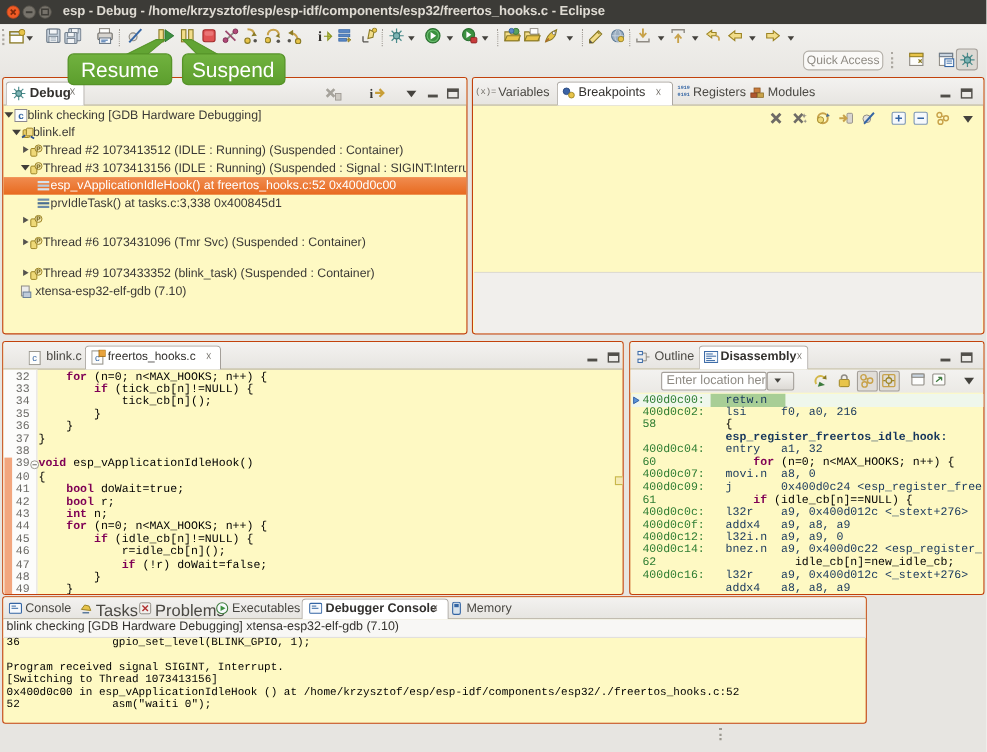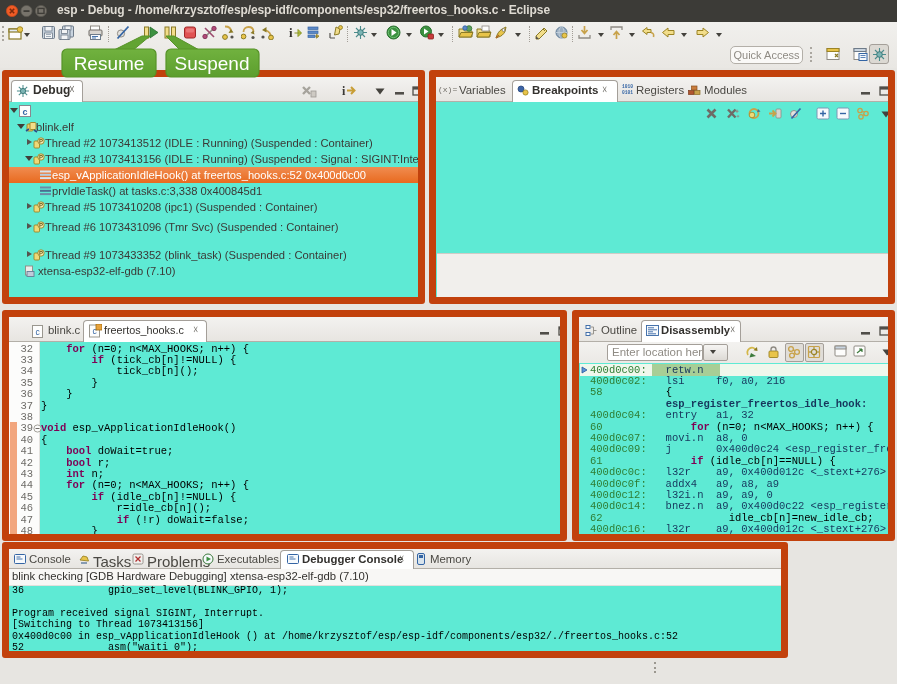--- a/index.html
+++ b/index.html
@@ -1,16 +1,16 @@
 <!DOCTYPE html>
 <html><head><meta charset="utf-8"><style>
 html,body{margin:0;padding:0}
 #root{position:relative;width:897px;height:684px;background:#E7E5E1;font-family:"Liberation Sans",sans-serif;overflow:hidden}
 .abs{position:absolute}
-.panel{position:absolute;background:#5eead4;border:7px solid #c2410c;border-radius:3px;overflow:hidden;box-sizing:border-box}
+.panel{position:absolute;background:#fef9c3;border:1px solid #c2410c;border-radius:3px;overflow:hidden;box-sizing:border-box}
 .phead{position:absolute;left:0;top:0;right:0;height:24px;background:linear-gradient(#F3F2F0,#E7E5E1);border-bottom:1px solid #B3AFA8}
 .tabsel{position:absolute;background:#fff;border:1px solid #A49F99;border-bottom:none;border-radius:4px 4px 0 0;box-sizing:border-box}
 .tabtxt{font-size:12px;color:#33312E;white-space:nowrap}
 .mono{font-family:"Liberation Mono",monospace;font-size:10.5px;line-height:11.4px;white-space:pre;margin:0}
 .kw{color:#7F0055;font-weight:bold}
 .gn{color:#2E7D32}
 .lb{color:#16365C;font-weight:bold}
 .bk{color:#000000}
 .sep{position:absolute;top:25px;width:0;height:15px;border-left:1px dotted #A29D96}
 .dd{position:absolute;width:0;height:0;border:3.5px solid transparent;border-top:4.5px solid #44423D;border-bottom:none}
@@ -237,20 +237,21 @@
         <rect x="1" y="1" width="9.5" height="2.6" fill="#504E49"></rect>
       </svg>
 
   <div id="tree" class="abs" style="left:0;top:26px;width:421px;height:176px">
     <div class="row" style="top:0">
       <div class="exp-o" style="left:1px;top:5px"></div>
       <svg class="abs" style="left:10px;top:2px" width="12" height="12" viewBox="0 0 12 12">
             <rect x="0.5" y="0.5" width="11" height="11" fill="#FDFDFC" stroke="#8A878F" stroke-width="1"></rect>
             <text x="6" y="9.5" text-anchor="middle" font-size="9" font-weight="bold" fill="#3465A4" font-family="Liberation Sans">c</text>
           </svg>
+      <span class="abs" style="left:22px;top:2px">blink checking [GDB Hardware Debugging]</span>
     </div>
     <div class="row" style="top:16px">
       <div class="exp-o" style="left:8px;top:5px"></div>
       <svg class="abs" style="left:16px;top:2px" width="13" height="12" viewBox="0 0 13 12">
             <rect x="2" y="3" width="6" height="7" rx="1" fill="#E9CD68" stroke="#9C8424" stroke-width="0.9"></rect>
             <rect x="5" y="1.5" width="6" height="7" rx="1" fill="#F2DD8A" stroke="#9C8424" stroke-width="0.9"></rect>
             <path d="M1 10l3-2M12 11L9 9" stroke="#2B4E8C" stroke-width="1.6"></path>
           </svg>
       <span class="abs" style="left:27px;top:2px">blink.elf</span>
     </div>
@@ -288,21 +289,20 @@
           </svg>
       <span class="abs" style="left:43px;top:2px">prvIdleTask() at tasks.c:3,338 0x400845d1</span>
     </div>
     <div class="row" style="top:96px">
       <div class="exp-c" style="left:18px;top:4px"></div>
       <svg class="abs" style="left:24px;top:2px" width="12" height="12" viewBox="0 0 12 12">
             <rect x="1" y="4" width="5.5" height="7" rx="1" fill="#EFD978" stroke="#9C8424" stroke-width="0.9"></rect>
             <circle cx="8" cy="4" r="3.2" fill="#F5E9B0" stroke="#9C8424" stroke-width="0.9"></circle>
             <text x="8" y="6.3" text-anchor="middle" font-size="6" font-weight="bold" fill="#6B5A10" font-family="Liberation Sans">P</text>
           </svg>
-      <span class="abs" style="left:36px;top:2px">Thread #5 1073410208 (ipc1) (Suspended : Container)</span>
     </div>
     <div class="row" style="top:116px">
       <div class="exp-c" style="left:18px;top:4px"></div>
       <svg class="abs" style="left:24px;top:2px" width="12" height="12" viewBox="0 0 12 12">
             <rect x="1" y="4" width="5.5" height="7" rx="1" fill="#EFD978" stroke="#9C8424" stroke-width="0.9"></rect>
             <circle cx="8" cy="4" r="3.2" fill="#F5E9B0" stroke="#9C8424" stroke-width="0.9"></circle>
             <text x="8" y="6.3" text-anchor="middle" font-size="6" font-weight="bold" fill="#6B5A10" font-family="Liberation Sans">P</text>
           </svg>
       <span class="abs" style="left:36px;top:2px">Thread #6 1073431096 (Tmr Svc) (Suspended : Container)</span>
     </div>
@@ -328,21 +328,21 @@
 <div class="panel" id="bpPanel" style="left:429px;top:70px;width:466px;height:234px">
   <div class="phead"></div>
 
   <div class="abs" style="left:2px;top:8px;width:15px;height:11px;font-size:8px;color:#6E6B65;font-family:'Liberation Mono',monospace">(x)=</div>
   <div class="abs tabtxt" style="left:23px;top:7px;color:#4A4843;font-size:11.4px">Variables</div>
   <div class="tabsel" style="left:76px;top:3px;width:106px;height:22px"></div>
   <svg class="abs" style="left:81px;top:8px" width="12" height="11" viewBox="0 0 12 11">
         <circle cx="4" cy="4" r="3" fill="#3C64A6" stroke="#28477C" stroke-width="0.8"></circle>
         <circle cx="8.5" cy="7.5" r="2.6" fill="#E8C44A" stroke="#9C8424" stroke-width="0.8"></circle>
       </svg>
-  <div class="abs tabtxt" style="left:96px;top:6.5px;font-weight:bold;font-size:11.5px">Breakpoints</div>
+  <div class="abs tabtxt" style="left:96px;top:6.5px;font-weight:normal;font-size:11.5px">Breakpoints</div>
   <div class="abs" style="left:166px;top:7px;font-size:10px;color:#6B6862">☓</div>
   <div class="abs" style="left:186px;top:7px;width:18px;height:12px;font-size:4.6px;line-height:5.5px;color:#3465A4;font-family:'Liberation Mono',monospace;font-weight:bold">1010<br>0101</div>
   <div class="abs tabtxt" style="left:200px;top:7px;color:#4A4843;font-size:11.4px">Registers</div>
   <svg class="abs" style="left:252px;top:8px" width="13" height="11" viewBox="0 0 13 11">
         <rect x="0.5" y="5.5" width="5.5" height="4" fill="#B0562E" stroke="#7C3A1C" stroke-width="0.7"></rect>
         <rect x="6.5" y="5.5" width="5.5" height="4" fill="#C8A24A" stroke="#8A6A20" stroke-width="0.7"></rect>
         <rect x="3.5" y="1" width="5.5" height="4" fill="#C87C3C" stroke="#8A5220" stroke-width="0.7"></rect>
       </svg>
   <div class="abs tabtxt" style="left:268px;top:7px;color:#4A4843;font-size:11.4px">Modules</div>
 

